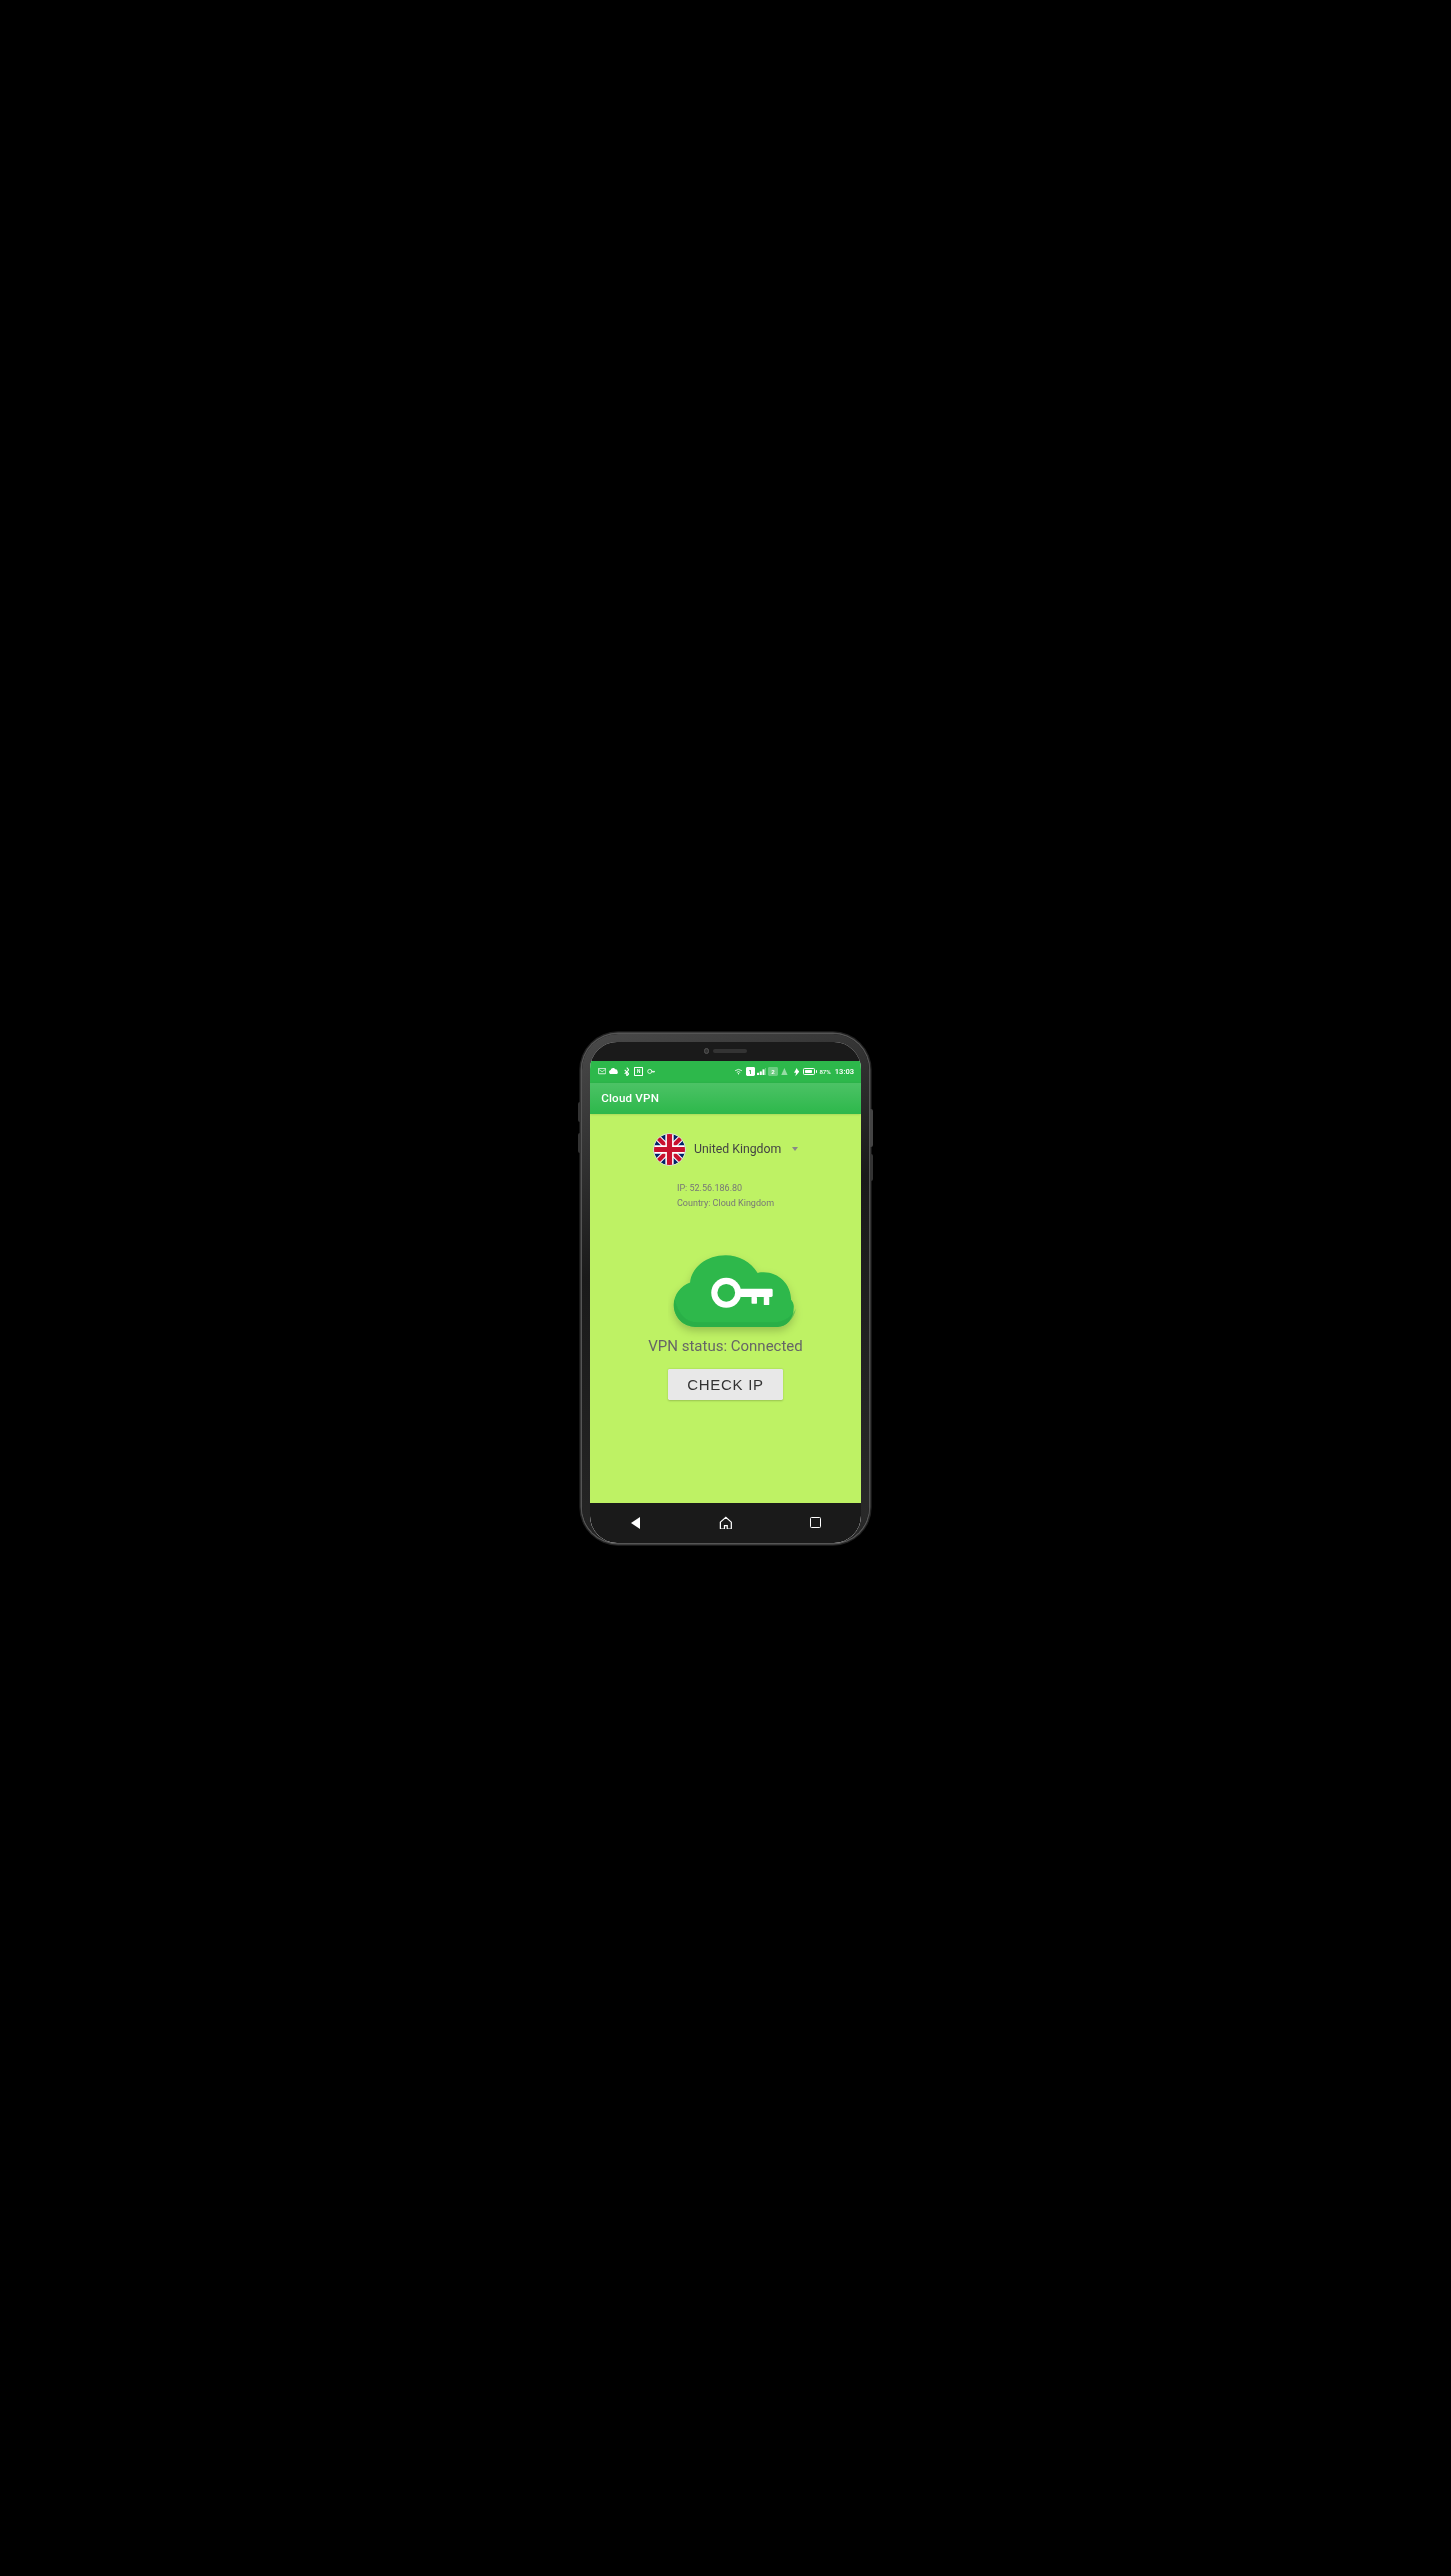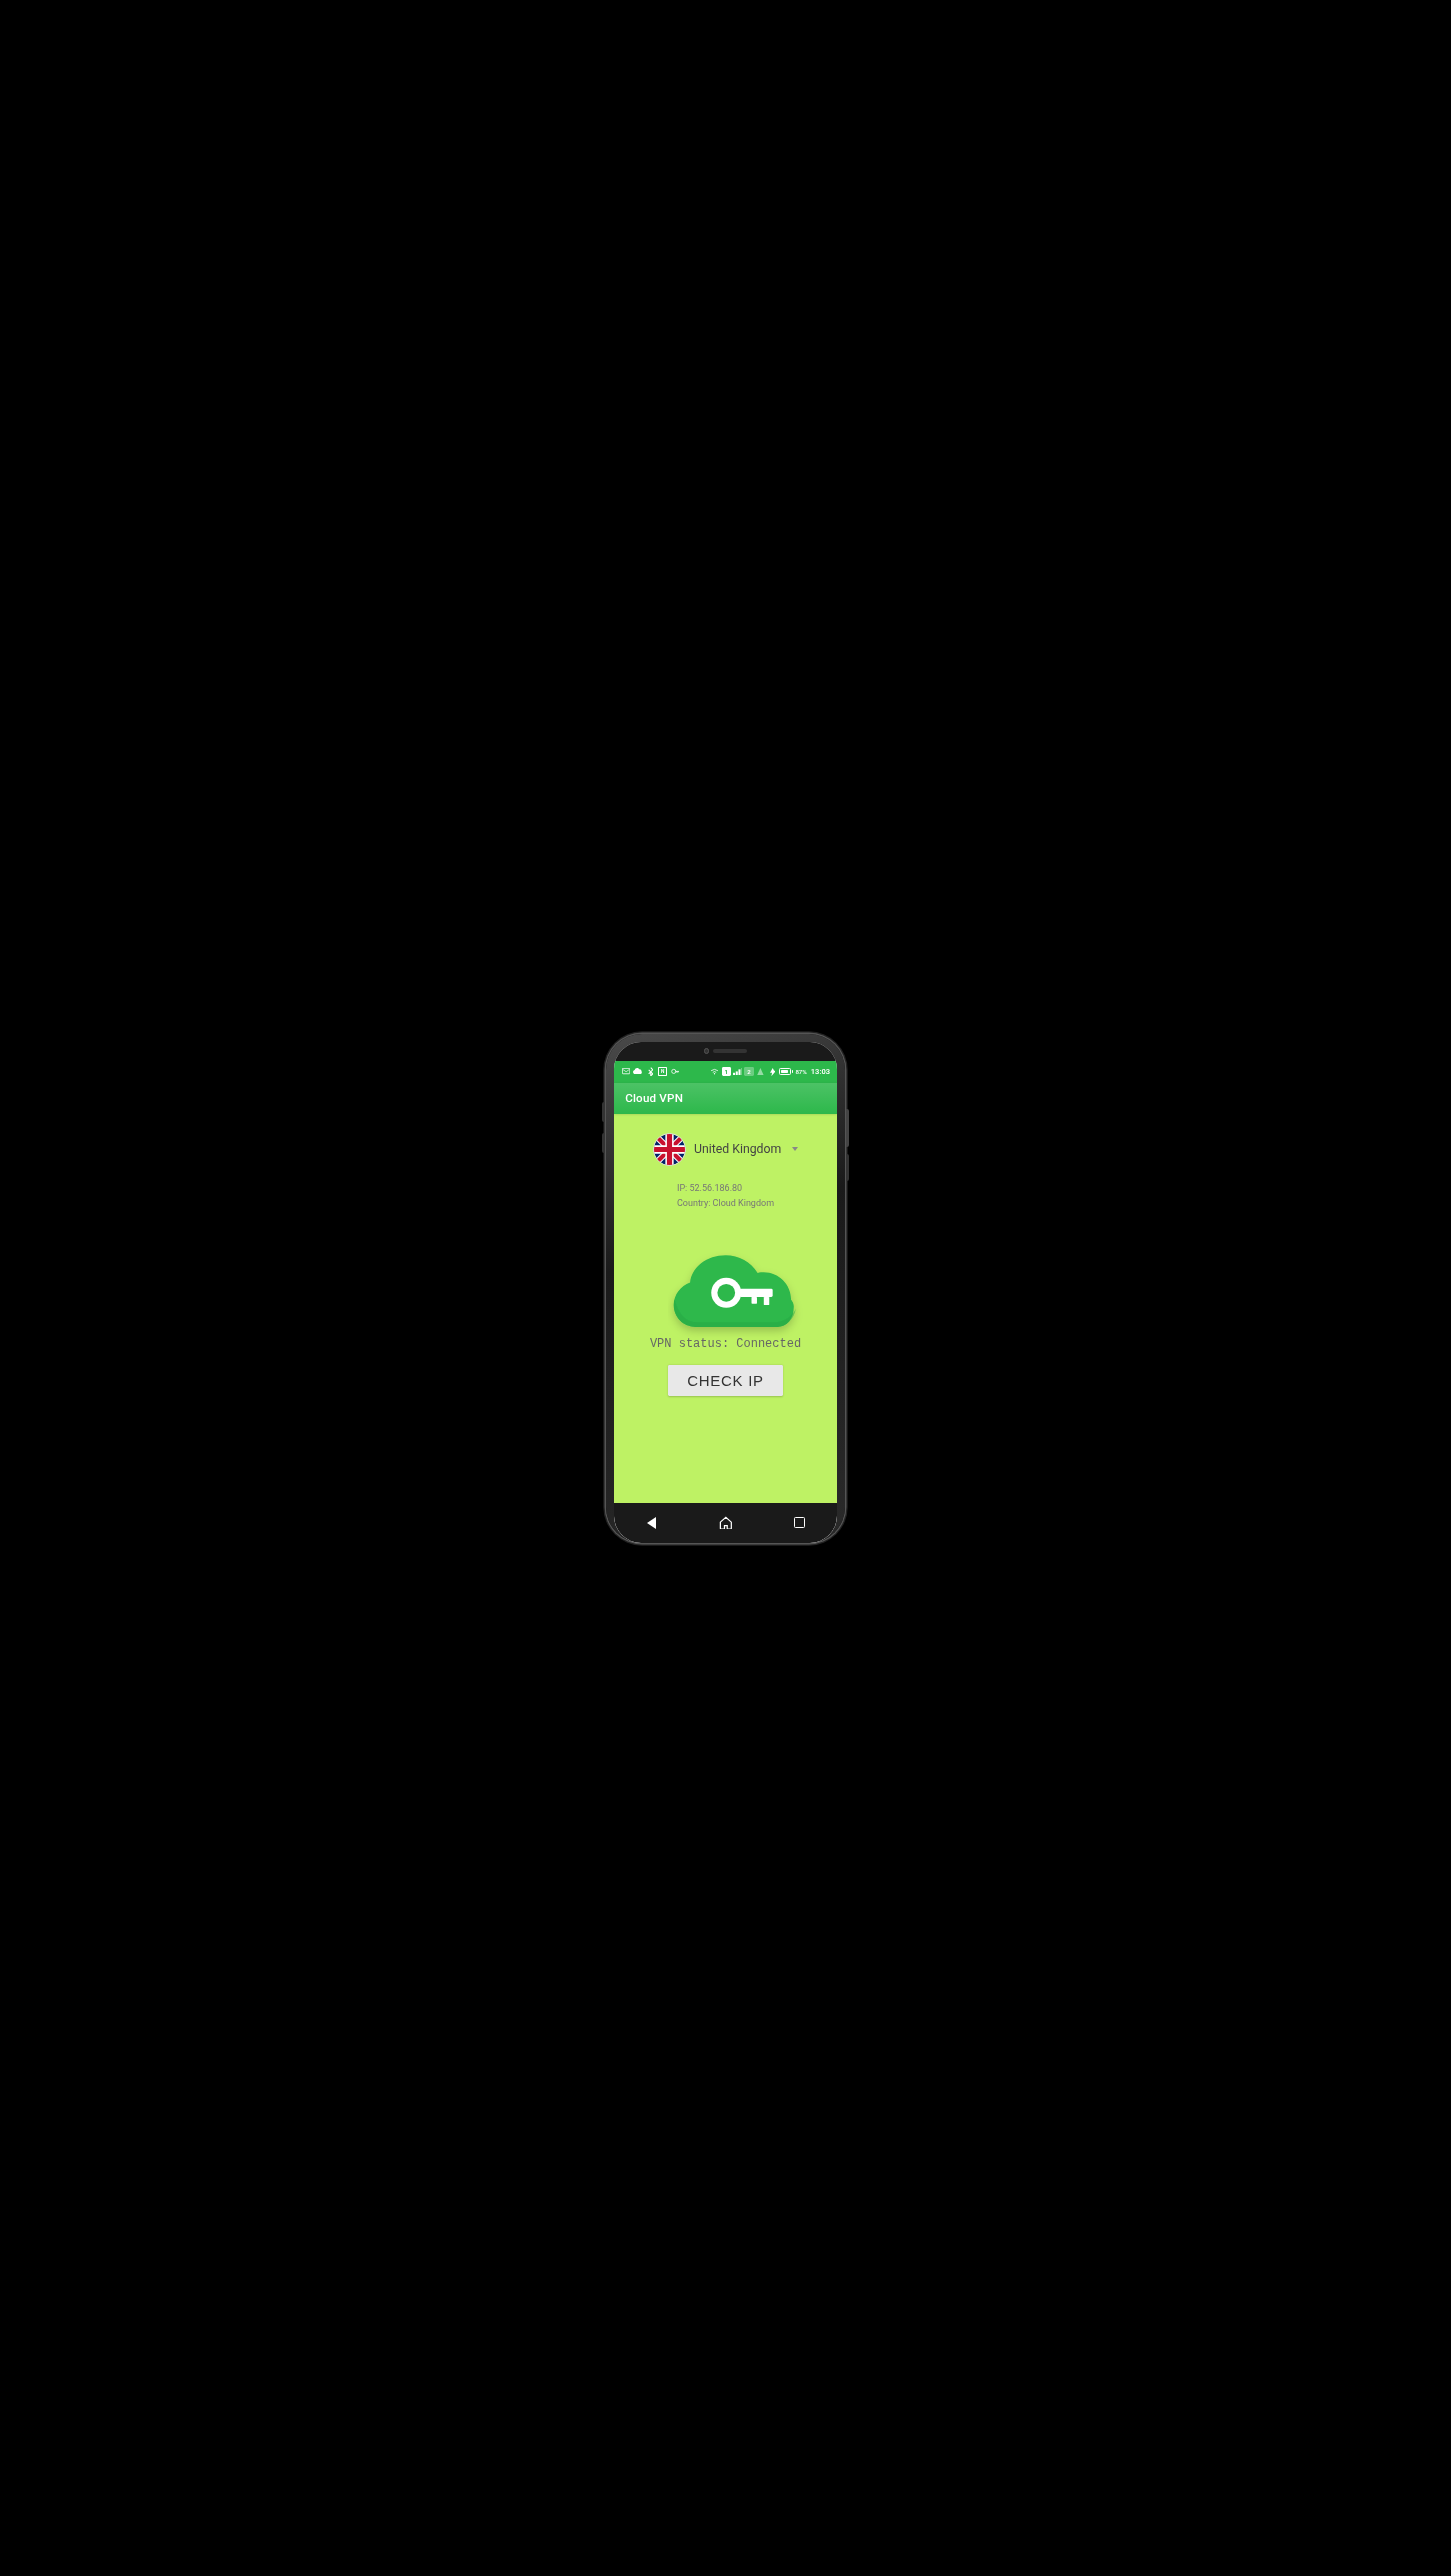--- a/index.html
+++ b/index.html
@@ -7,21 +7,21 @@
     body {
       background: #000;
       display: flex;
       justify-content: center;
       align-items: center;
       min-height: 100vh;
       font-family: 'Roboto', Arial, sans-serif;
     }
 
     .phone-outer {
-      width: 239px;
+      width: 287px;
       height: 509px;
       background: linear-gradient(160deg, #4a4a4a 0%, #1a1a1a 40%, #2a2a2a 100%);
       border-radius: 36px;
       position: relative;
       box-shadow:
         0 0 0 1.4px #555,
         0 0 0 2.7px #222,
         0 13.7px 41px rgba(0,0,0,0.8);
       display: flex;
       flex-direction: column;
@@ -246,24 +246,23 @@
     
     .vpn-cloud-icon {
       width: 116px;
       height: 96px;
       position: relative;
       margin-bottom: 13.7px;
     }
 
     
     .vpn-status {
-      font-size: 12px;
+      font-size: 15px;
       color: #666;
       margin-bottom: 13.7px;
-      font-family: Liberation Mono, monospace;
     }
 
     
     .check-ip-btn {
       background: #e8e8e8;
       border: none;
       padding: 6.8px 19px;
       font-size: 15px;
       font-weight: 400;
       letter-spacing: 0.7px;

